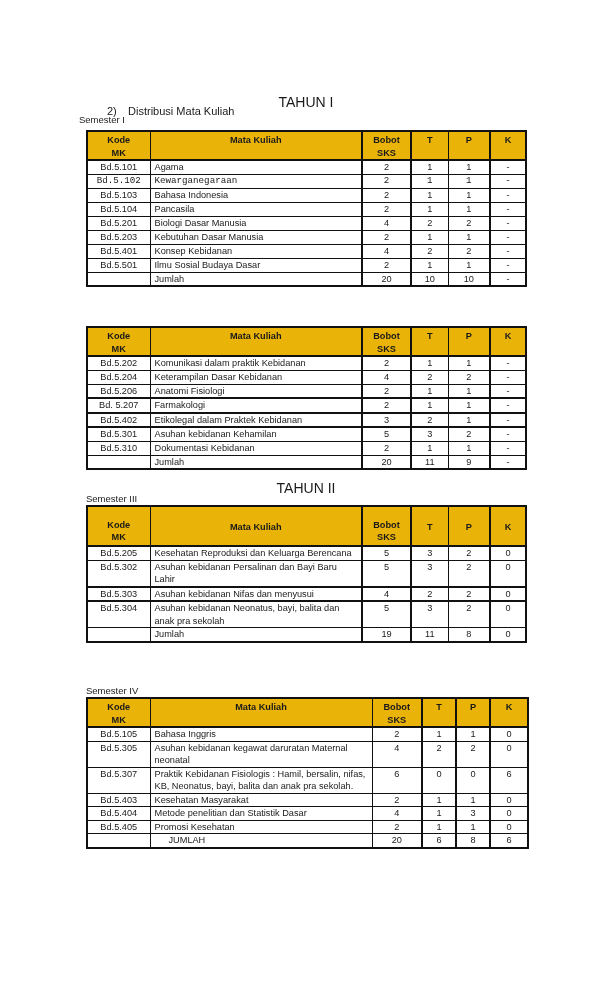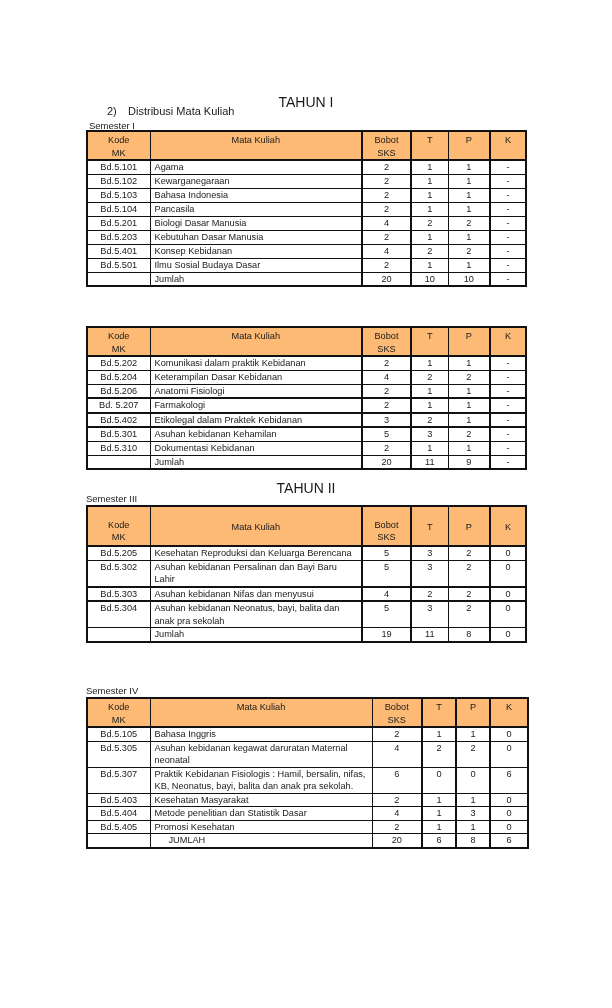--- a/index.html
+++ b/index.html
@@ -15,39 +15,39 @@
   .sem { left: 86px; font-size: 9.5px; }
   table {
     position: absolute; border-collapse: collapse; table-layout: fixed;
     border: 2px solid #111;
   }
   th, td {
     border: 1px solid #111; padding: 0 4px; font-size: 9.2px;
     line-height: 12.5px; vertical-align: top; font-weight: normal;
     overflow: hidden;
   }
-  th { background: #fdba74; text-align: center; padding-top: 2px; }
+  th { background: #eab308; text-align: center; padding-top: 2px; font-weight: bold; }
   td.c { text-align: center; }
   td.code { text-align: center; }
   thead th { border-bottom: 2px solid #111; }
   .vthick { border-left: 2px solid #111; }
   tr.thick-top td { border-top: 2px solid #111; }
   th.mid { vertical-align: middle; }
   .jumlah-indent { padding-left: 18px; }
 </style>
 </head>
 <body>
 
 <div class="abs heading">
   <span class="num">2)</span>
   <span>Distribusi Mata Kuliah</span>
 </div>
 
 <div class="abs year" style="top:94px;">TAHUN I</div>
-<div class="abs sem" style="top:114px; left:89px;margin-top:6px;">Semester I</div>
+<div class="abs sem" style="top:114px; left:79px;">Semester I</div>
 
 <table style="left:86px; top:130px; width:441px;">
   <colgroup>
       <col style="width:63px">
       <col style="width:212px">
       <col style="width:49px">
       <col style="width:37px">
       <col style="width:42px">
       <col style="width:36px">
     </colgroup>
@@ -63,21 +63,21 @@
   </thead>
   <tbody id="tb-0">
       <tr style="height: 14px;">
         <td class="code">Bd.5.101</td>
         <td>Agama</td>
         <td class="c vthick">2</td>
         <td class="c vthick">1</td>
         <td class="c">1</td>
         <td class="c vthick">-</td>
       </tr>
-      <tr style="height: 14px;">
+      <tr style="height: 14px; font-family: Liberation Mono, monospace;">
         <td class="code">Bd.5.102</td>
         <td>Kewarganegaraan</td>
         <td class="c vthick">2</td>
         <td class="c vthick">1</td>
         <td class="c">1</td>
         <td class="c vthick">-</td>
       </tr>
       <tr style="height: 14px;">
         <td class="code">Bd.5.103</td>
         <td>Bahasa Indonesia</td>

